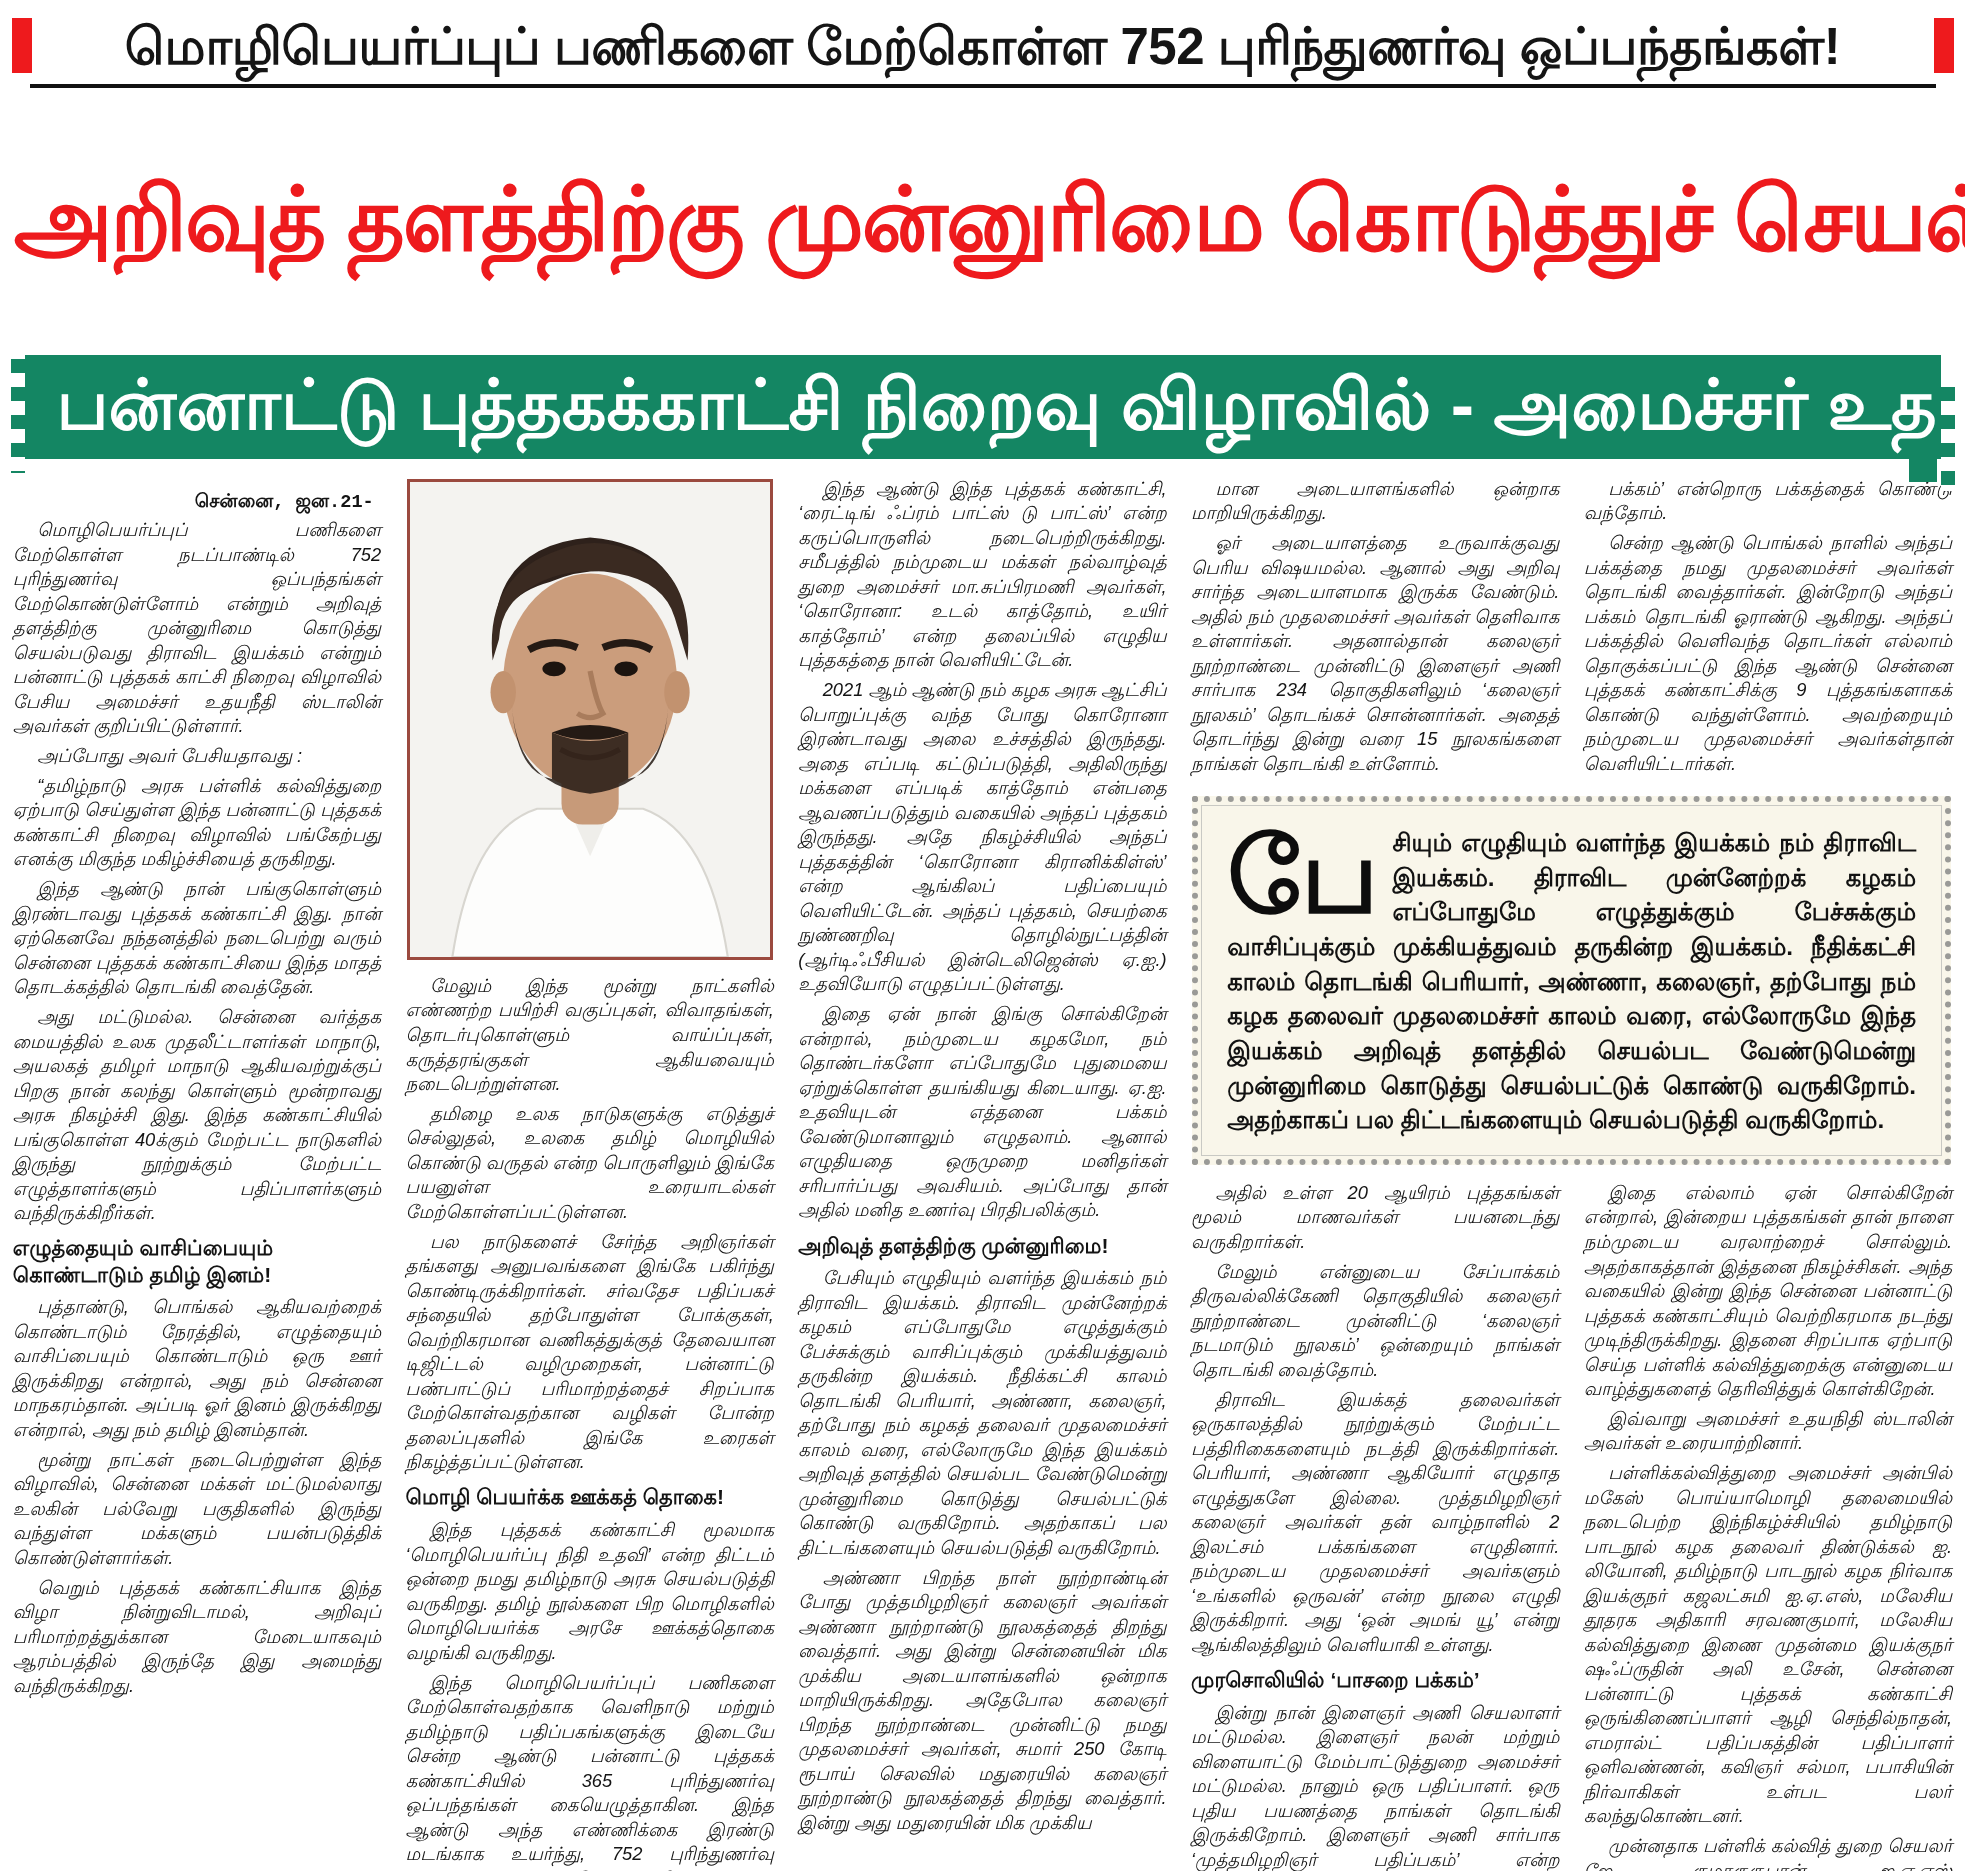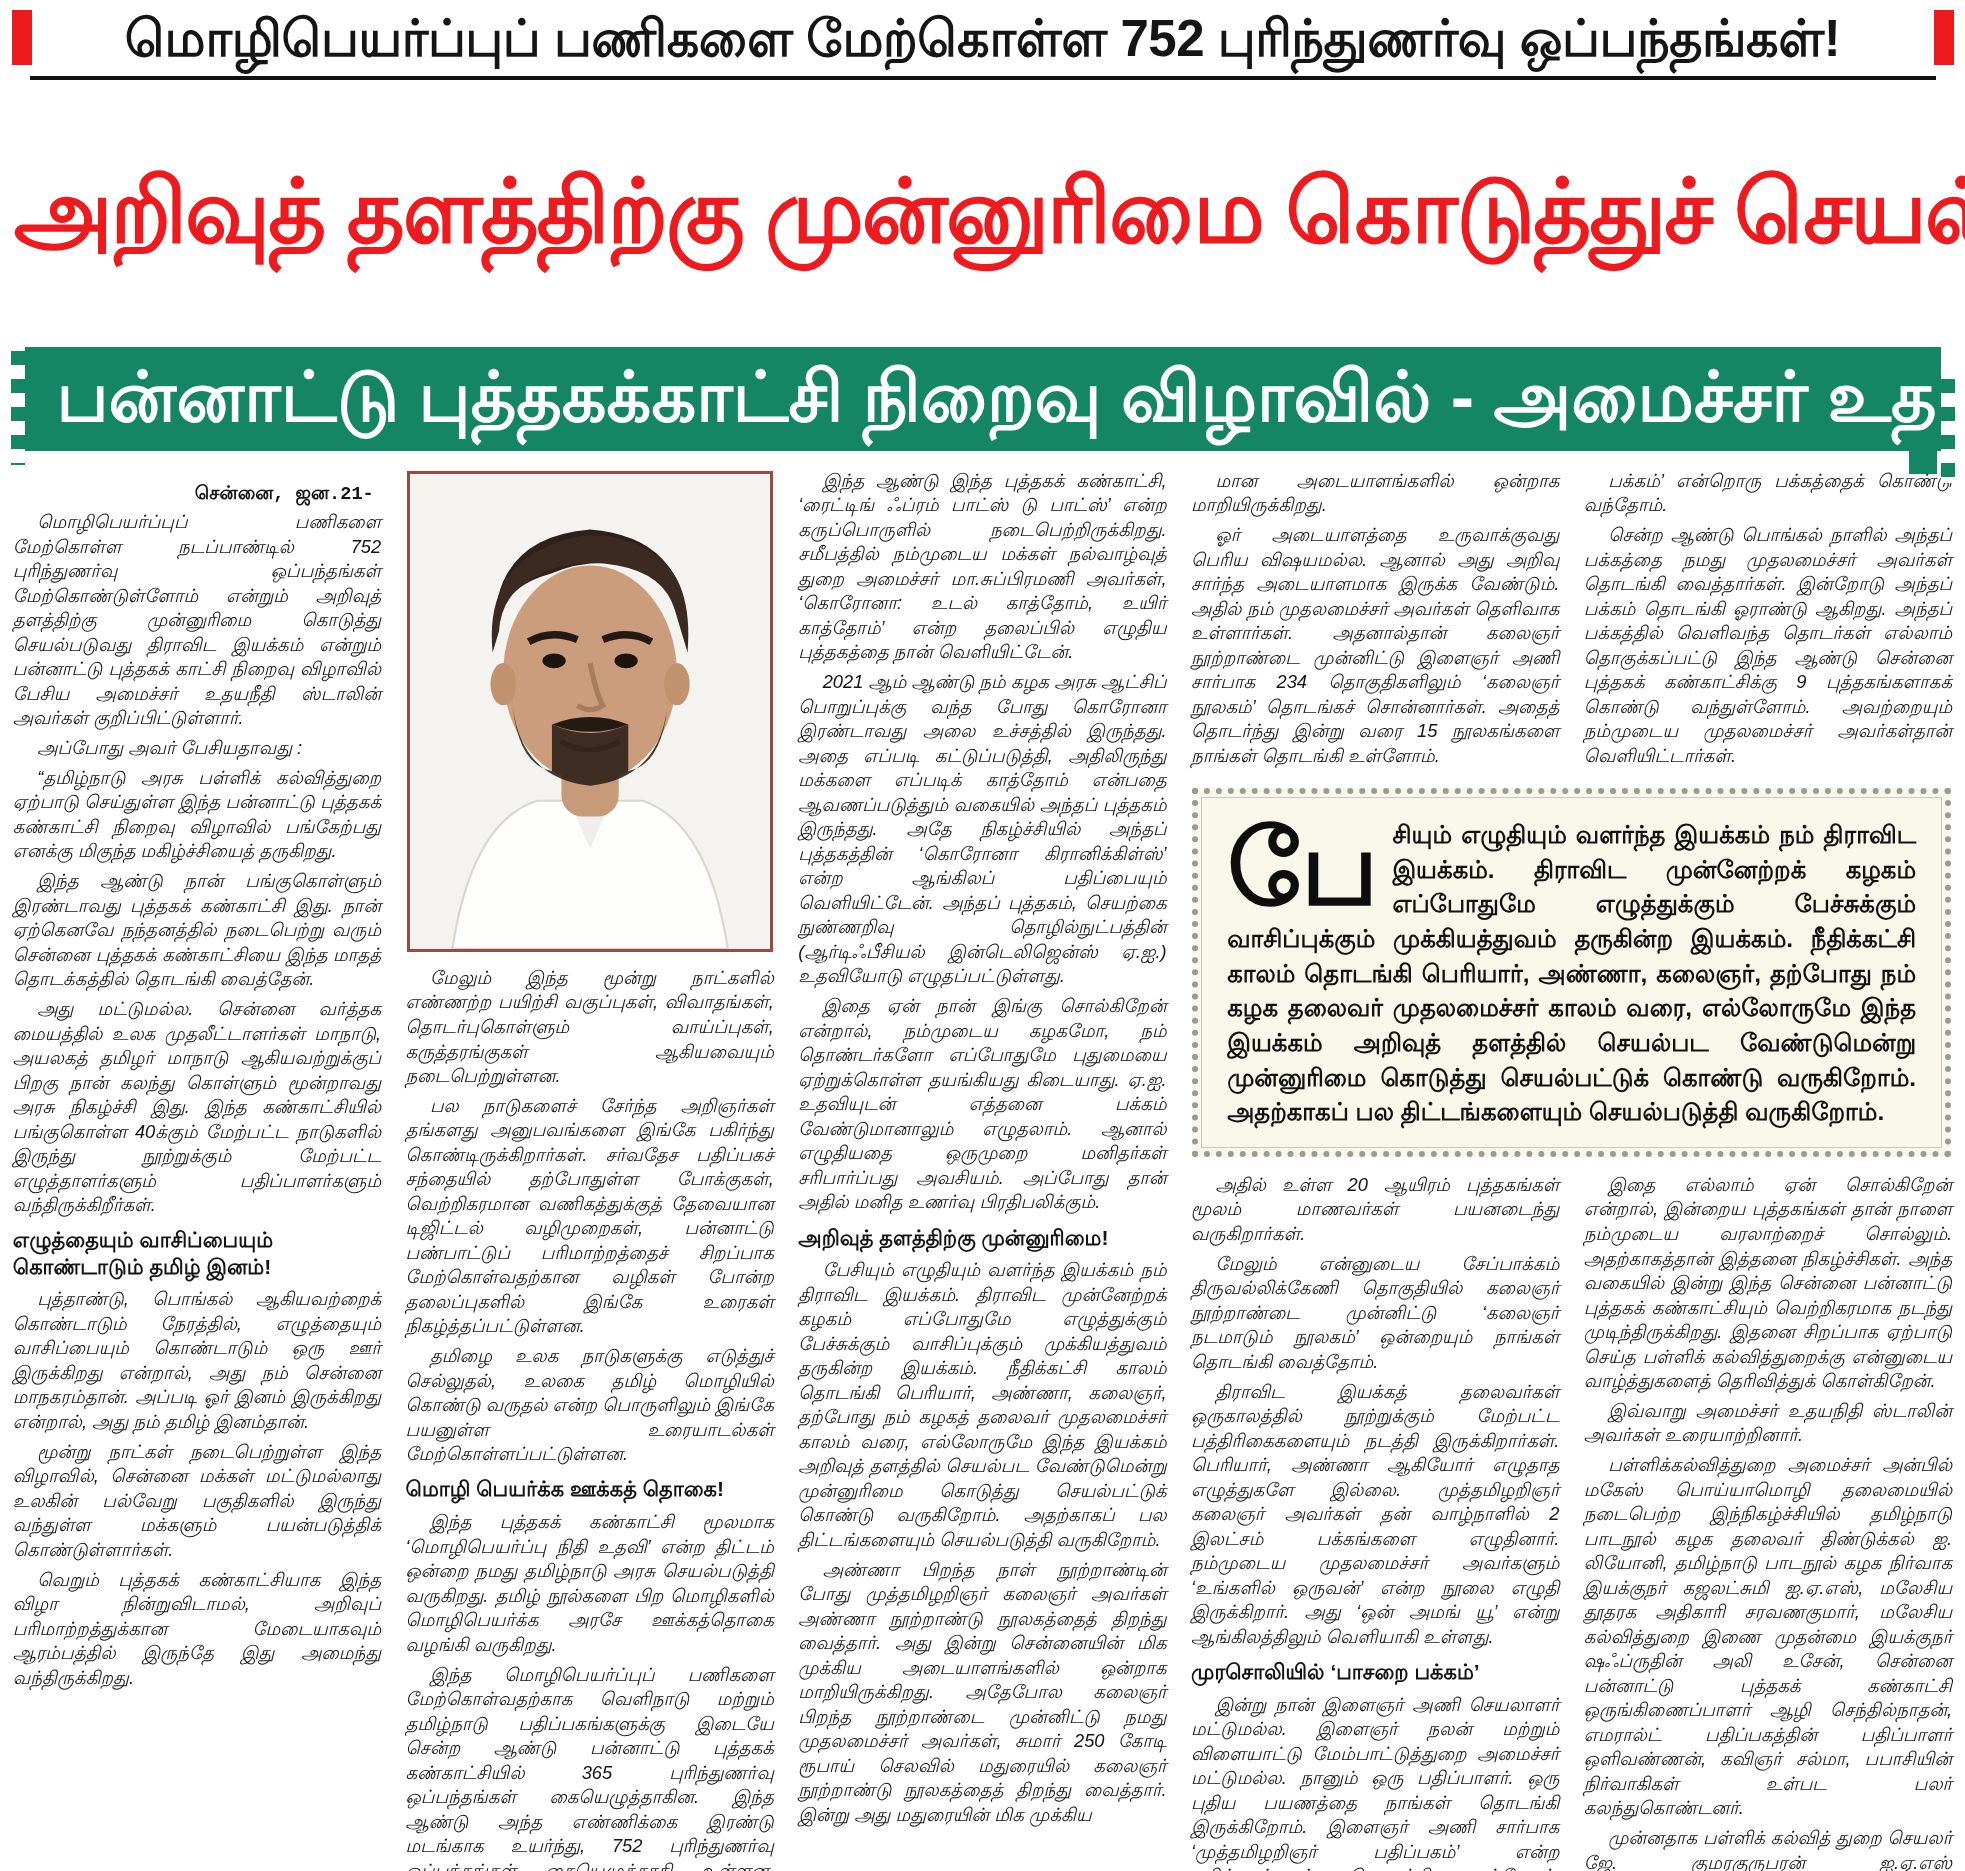--- a/index.html
+++ b/index.html
@@ -4,21 +4,21 @@
 <style>
   html,body{margin:0;padding:0;background:#e9e9e6;}
   .page{
     width:1965px; min-height:1872px; margin:0 auto; background:#ffffff;
     font-family:"Liberation Sans","DejaVu Sans",sans-serif; color:#141414;
     box-sizing:border-box; padding:5.3px 8.5px 16px 8.5px; position:relative; overflow:hidden;
   }
   
   .top-strip{
     position:relative; text-align:center; padding:3.2px 37px 9.6px 37px;
-    border-bottom:4.8px solid #111; margin:4px 21px;
+    border-bottom:4.8px solid #111; margin:12px 21px;
   }
   .top-strip .txt{ font-size:51px; font-weight:700; letter-spacing:-0.5px; color:#151515; line-height:1.05; }
   .corner-bar{ position:absolute; top:1.1px; width:20px; height:55px; background:#ee1a1d; }
   .corner-bar.left{ left:-18px; } .corner-bar.right{ right:-18px; }
   
   .red-headline{
     text-align:center; color:#ee1a1d; font-weight:800; font-size:89px; line-height:1.0;
     letter-spacing:-2.1px; padding:28px 5.3px 31px 5.3px; white-space:nowrap;
   }
   
@@ -115,22 +115,22 @@
           <ellipse cx="204" cy="168" rx="11" ry="7" fill="#1c140f"></ellipse>
 
           <path d="M170 170 Q176 200 182 210 Q170 218 158 210" stroke="#a97c5c" stroke-width="5" fill="none"></path>
 
           <path d="M134 228 Q170 214 206 228 Q170 242 134 228 Z" fill="#241a14"></path>
           <path d="M142 244 Q170 260 198 244" stroke="#8a5f47" stroke-width="5" fill="none"></path>
           <path d="M96 200 Q100 278 170 286 Q240 278 244 200 Q240 266 206 272 L206 228 Q170 244 134 228 L134 272 Q100 266 96 200 Z" fill="#241a14" opacity="0.85"></path>
         </svg>
       </div>
       <p class="para">மேலும் இந்த மூன்று நாட்களில் எண்ணற்ற பயிற்சி வகுப்புகள், விவாதங்கள், தொடர்புகொள்ளும் வாய்ப்புகள், கருத்தரங்குகள் ஆகியவையும் நடைபெற்றுள்ளன.</p>
+      <p class="para">தமிழை உலக நாடுகளுக்கு எடுத்துச் செல்லுதல், உலகை தமிழ் மொழியில் கொண்டு வருதல் என்ற பொருளிலும் இங்கே பயனுள்ள உரையாடல்கள் மேற்கொள்ளப்பட்டுள்ளன.</p>
       <p class="para">பல நாடுகளைச் சேர்ந்த அறிஞர்கள் தங்களது அனுபவங்களை இங்கே பகிர்ந்து கொண்டிருக்கிறார்கள். சர்வதேச பதிப்பகச் சந்தையில் தற்போதுள்ள போக்குகள், வெற்றிகரமான வணிகத்துக்குத் தேவையான டிஜிட்டல் வழிமுறைகள், பன்னாட்டு பண்பாட்டுப் பரிமாற்றத்தைச் சிறப்பாக மேற்கொள்வதற்கான வழிகள் போன்ற தலைப்புகளில் இங்கே உரைகள் நிகழ்த்தப்பட்டுள்ளன.</p>
-      <p class="para">தமிழை உலக நாடுகளுக்கு எடுத்துச் செல்லுதல், உலகை தமிழ் மொழியில் கொண்டு வருதல் என்ற பொருளிலும் இங்கே பயனுள்ள உரையாடல்கள் மேற்கொள்ளப்பட்டுள்ளன.</p>
       <p class="subhead">மொழி பெயர்க்க ஊக்கத் தொகை!</p>
       <p class="para">இந்த புத்தகக் கண்காட்சி மூலமாக ‘மொழிபெயர்ப்பு நிதி உதவி’ என்ற திட்டம் ஒன்றை நமது தமிழ்நாடு அரசு செயல்படுத்தி வருகிறது. தமிழ் நூல்களை பிற மொழிகளில் மொழிபெயர்க்க அரசே ஊக்கத்தொகை வழங்கி வருகிறது.</p>
       <p class="para">இந்த மொழிபெயர்ப்புப் பணிகளை மேற்கொள்வதற்காக வெளிநாடு மற்றும் தமிழ்நாடு பதிப்பகங்களுக்கு இடையே சென்ற ஆண்டு பன்னாட்டு புத்தகக் கண்காட்சியில் 365 புரிந்துணர்வு ஒப்பந்தங்கள் கையெழுத்தாகின. இந்த ஆண்டு அந்த எண்ணிக்கை இரண்டு மடங்காக உயர்ந்து, 752 புரிந்துணர்வு ஒப்பந்தங்கள் கையெழுத்தாகி உள்ளன. அதற்கு என் வாழ்த்துகளைத் தெரிவித்துக் கொள்கிறேன்.</p>
     </section>
 
     <section class="colspan c3">
       <p class="para">இந்த ஆண்டு இந்த புத்தகக் கண்காட்சி, ‘ரைட்டிங் ஃப்ரம் பாட்ஸ் டு பாட்ஸ்’ என்ற கருப்பொருளில் நடைபெற்றிருக்கிறது. சமீபத்தில் நம்முடைய மக்கள் நல்வாழ்வுத் துறை அமைச்சர் மா.சுப்பிரமணி அவர்கள், ‘கொரோனா: உடல் காத்தோம், உயிர் காத்தோம்’ என்ற தலைப்பில் எழுதிய புத்தகத்தை நான் வெளியிட்டேன்.</p>
       <p class="para">2021 ஆம் ஆண்டு நம் கழக அரசு ஆட்சிப் பொறுப்புக்கு வந்த போது கொரோனா இரண்டாவது அலை உச்சத்தில் இருந்தது. அதை எப்படி கட்டுப்படுத்தி, அதிலிருந்து மக்களை எப்படிக் காத்தோம் என்பதை ஆவணப்படுத்தும் வகையில் அந்தப் புத்தகம் இருந்தது. அதே நிகழ்ச்சியில் அந்தப் புத்தகத்தின் ‘கொரோனா கிரானிக்கிள்ஸ்’ என்ற ஆங்கிலப் பதிப்பையும் வெளியிட்டேன். அந்தப் புத்தகம், செயற்கை நுண்ணறிவு தொழில்நுட்பத்தின் (ஆர்டிஃபீசியல் இன்டெலிஜென்ஸ் ஏ.ஐ.) உதவியோடு எழுதப்பட்டுள்ளது.</p>
       <p class="para">இதை ஏன் நான் இங்கு சொல்கிறேன் என்றால், நம்முடைய கழகமோ, நம் தொண்டர்களோ எப்போதுமே புதுமையை ஏற்றுக்கொள்ள தயங்கியது கிடையாது. ஏ.ஐ. உதவியுடன் எத்தனை பக்கம் வேண்டுமானாலும் எழுதலாம். ஆனால் எழுதியதை ஒருமுறை மனிதர்கள் சரிபார்ப்பது அவசியம். அப்போது தான் அதில் மனித உணர்வு பிரதிபலிக்கும்.</p>
       <p class="subhead">அறிவுத் தளத்திற்கு முன்னுரிமை!</p>

